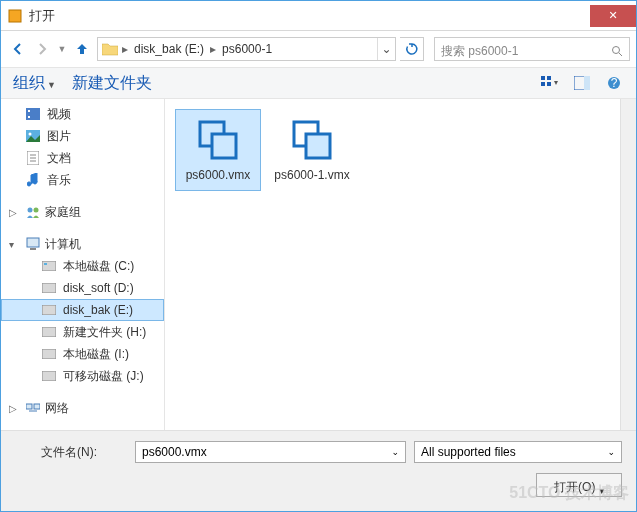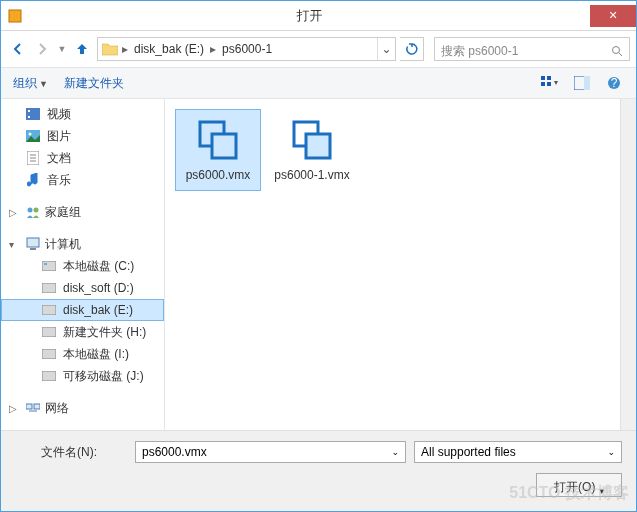--- a/index.html
+++ b/index.html
@@ -1,37 +1,37 @@
 <!DOCTYPE html>
 <html><head>
 <meta charset="utf-8">
 <style>
 * { box-sizing: border-box; margin: 0; padding: 0; font-family: "Microsoft YaHei", "Segoe UI", sans-serif; font-size: 12px; }
 body { background: #fff; }
 .window { width: 637px; height: 512px; border: 1px solid #4da0e0; background: #fff; display: flex; flex-direction: column; }
 .titlebar { height: 30px; background: #fff; display: flex; align-items: center; border-bottom: 1px solid #d8d8d8; }
 .titlebar-icon { width: 28px; display: flex; justify-content: center; align-items: center; }
-.titlebar-title { flex: 1; text-align: center; font-size: 13px; color: #333; }
+.titlebar-title { flex: 1; font-size: 13px; color: #333; }
 .window-controls { display: flex; }
 .wc-btn { width: 34px; height: 22px; display: flex; justify-content: center; align-items: center; font-size: 11px; color: #333; }
 .wc-close { background: #c75050; color: #fff; width: 46px; height: 22px; }
 .navbar { height: 36px; display: flex; align-items: center; padding: 0 6px; gap: 4px; background: #fff; }
 .nav-arrows { display: flex; gap: 2px; align-items: center; }
 .nav-btn { width: 22px; height: 22px; display: flex; justify-content: center; align-items: center; color: #888; }
 .nav-btn.active { color: #1a6fbf; }
 .addrbar { flex: 1; height: 24px; border: 1px solid #ccc; display: flex; align-items: center; background: #fff; }
 .addr-folder { width: 20px; height: 20px; display: flex; align-items: center; justify-content: center; margin-left: 2px; }
 .addr-seg { padding: 0 4px; color: #333; }
 .addr-chev { color: #666; padding: 0 2px; }
 .addr-drop { width: 18px; display: flex; justify-content: center; color: #555; border-left: 1px solid #ddd; height: 100%; align-items: center; }
 .refresh-btn { width: 24px; height: 24px; border: 1px solid #ccc; border-left: none; display: flex; justify-content: center; align-items: center; color: #1a6fbf; }
 .searchbox { width: 196px; height: 24px; border: 1px solid #ccc; margin-left: 6px; display: flex; align-items: flex-end; padding: 0 6px; color: #888; }
 .searchbox span:first-child { flex: 1; }
 .toolbar { height: 32px; background: #f5f6f7; border-top: 1px solid #e5e5e5; border-bottom: 1px solid #e5e5e5; display: flex; align-items: center; padding: 0 12px; gap: 16px; }
-.toolbar-text { color: #195bb4; font-size: 12px; }
+.toolbar-text { color: #195bb4; font-size: 16px; }
 .tb-drop { color: #555; font-size: 9px; margin-left: 2px; }
 .toolbar-right { margin-left: auto; display: flex; gap: 12px; align-items: center; }
 .tb-icon { width: 20px; height: 20px; display: flex; justify-content: center; align-items: center; color: #195bb4; }
 .body-area { flex: 1; display: flex; overflow: hidden; }
 .sidebar { width: 164px; border-right: 1px solid #e5e5e5; overflow-y: auto; padding: 4px 0; background: #fff; }
 .sb-item { height: 22px; display: flex; align-items: center; padding-left: 24px; gap: 6px; color: #333; }
 .sb-item.indent { padding-left: 40px; }
 .sb-item.selected { background: #cde8ff; border: 1px solid #7ab7e8; padding-left: 39px; }
 .sb-group { height: 22px; display: flex; align-items: center; padding-left: 8px; gap: 4px; color: #333; margin-top: 10px; }
 .sb-group:first-child { margin-top: 0; }

